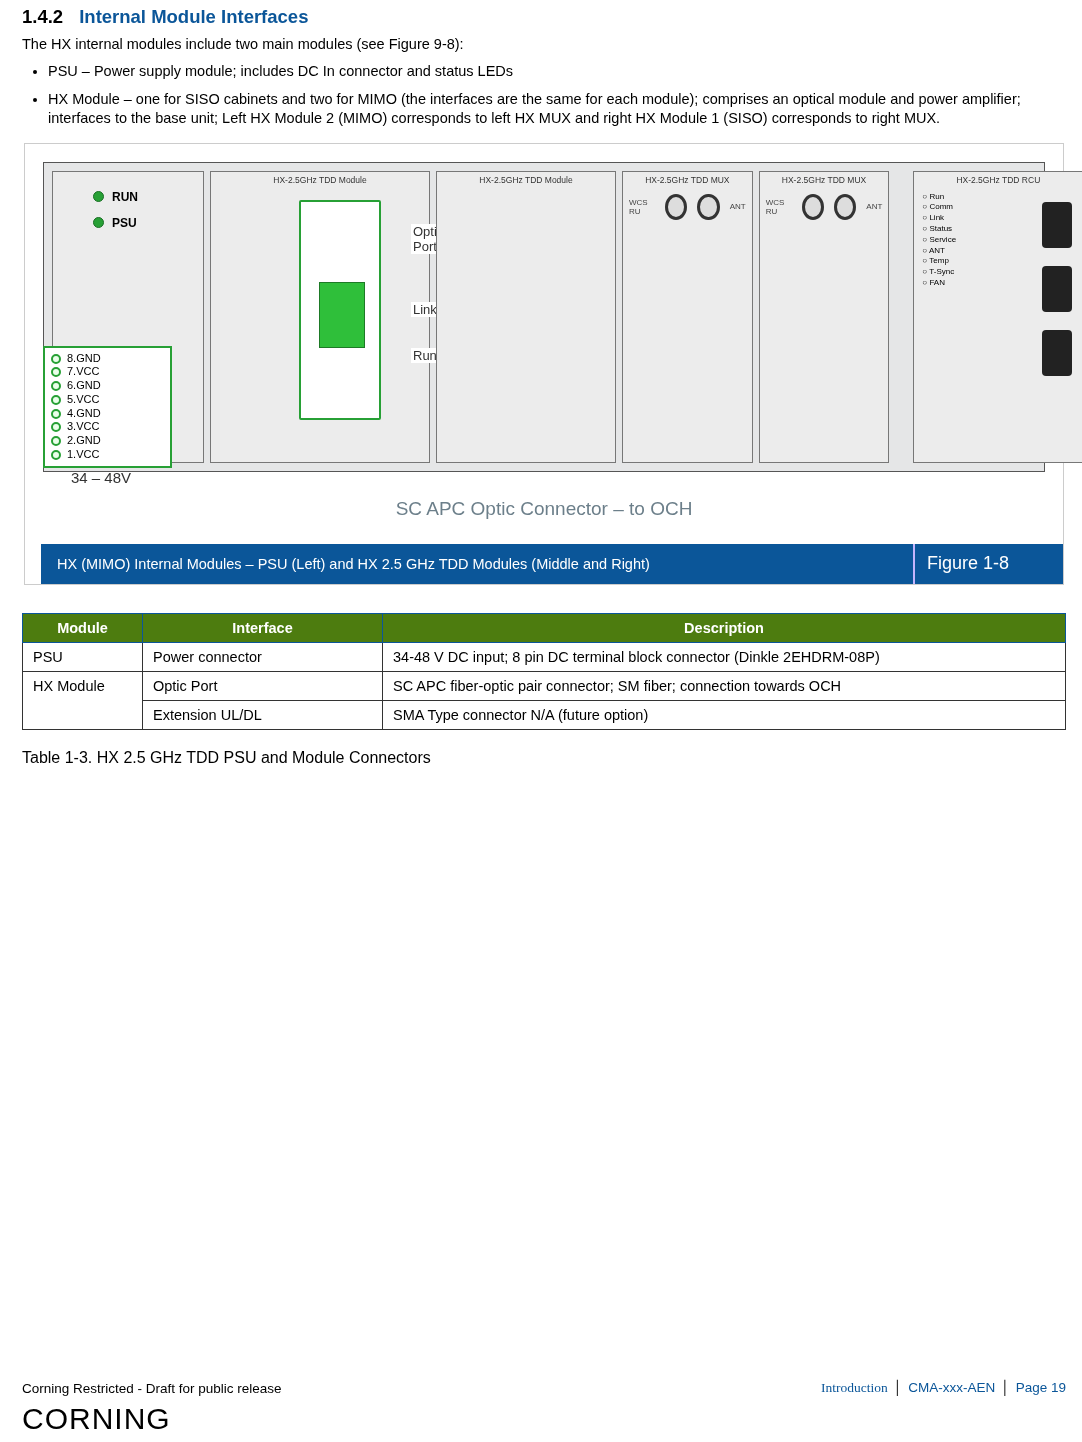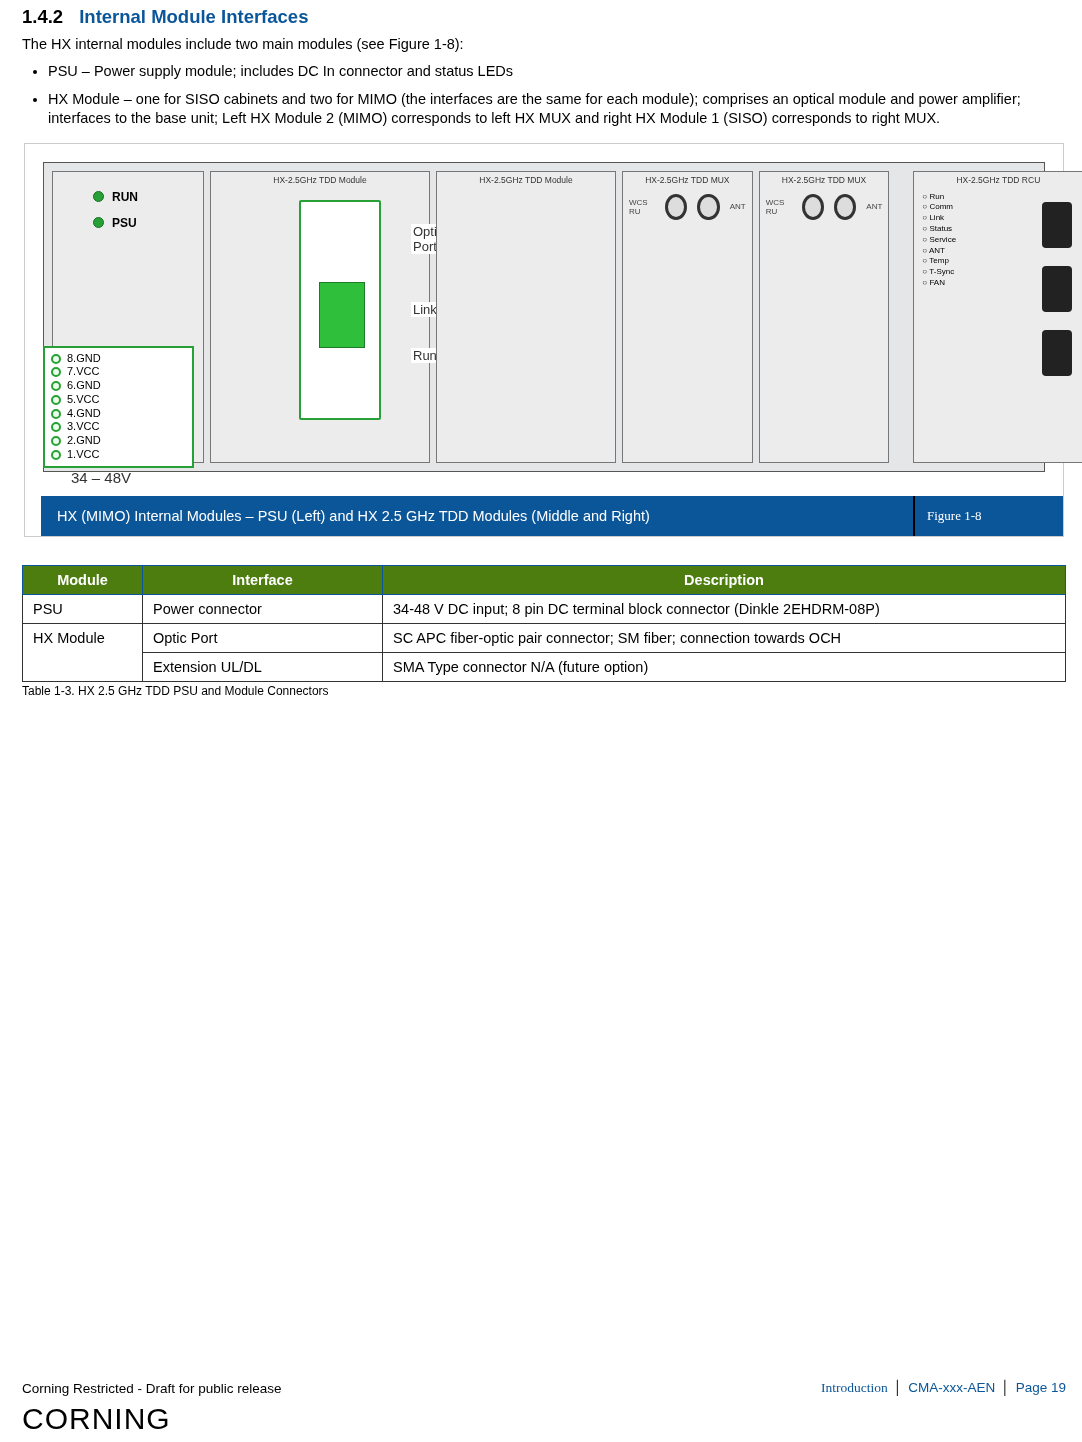--- a/index.html
+++ b/index.html
@@ -50,21 +50,21 @@
   .tdd  { flex: 0 0 80px; }
   .rcu  { flex: 0 0 170px; margin-left: 18px; }
 
   .psu .led-row { display: flex; align-items: center; gap: 8px; margin-top: 18px; margin-left: 40px; }
   .led { width: 11px; height: 11px; border-radius: 50%; background: #27a035; border: 1px solid #1a6f25; }
   .led-label { font-weight: bold; font-size: 12px; }
 
   .pinblock {
     position: absolute; left: -10px; bottom: -6px;
     border: 2px solid #27a035; background: #fff;
-    width: 151px; padding: 4px 6px;
+    width: 129px; padding: 4px 6px;
     font-size: 11px; line-height: 1.25;
   }
   .pin-row { display: flex; align-items: center; gap: 6px; }
   .pin-dot { width: 10px; height: 10px; border-radius: 50%; border: 2px solid #27a035; background: #eaffea; }
   .vrange { position: absolute; bottom: -24px; left: 18px; font-size: 15px; color: #333; }
 
   .opt-port {
     position: absolute; left: 88px; top: 28px;
     width: 82px; height: 220px;
     border: 2px solid #27a035; background: #fff;
@@ -95,33 +95,33 @@
   .dsub { width: 30px; height: 46px; background: #222; border-radius: 4px; }
 
   .sc-callout {
     margin-top: 26px; text-align: center; color: #6c7f8a; font-size: 19px;
   }
   .cap-bar { display: flex; padding-left: 16px; }
   .cap-left {
     flex: 1; background: #0b5699; color: #fff; padding: 12px 16px; font-size: 14.5px;
   }
   .cap-right {
-    flex: 0 0 150px; background: #0b5699; color: #fff; border-left: 2px solid #000000;
-    display: flex; align-items: center; padding: 0 12px; font-size: 13px; font-family: Liberation Serif, serif;
+    flex: 0 0 150px; background: #0b5699; color: #fff; border-left: 2px solid #c4b5fd;
+    display: flex; align-items: center; padding: 0 12px; font-size: 18px;
   }
 
   
   table.iface { width: 100%; border-collapse: collapse; margin-top: 28px; }
   table.iface th {
     background: #4d7c0f; color: #fff; font-weight: bold; padding: 6px 10px;
     border: 1px solid #0b5699; font-size: 14.5px;
   }
   table.iface td { border: 1px solid #333; padding: 6px 10px; vertical-align: top; font-size: 14.5px; }
   .no-bottom td { border-bottom: none; }
-  .tcaption { margin-top: 2px; font-size: 12px; }
+  .tcaption { margin-top: 19px; font-size: 16px; }
 
   
   .footer {
     position: absolute; bottom: 46px; left: 22px; right: 16px;
     display: flex; justify-content: space-between; align-items: flex-end;
     font-size: 13.5px;
   }
   .foot-right span.sep { margin: 0 6px; color: #000; }
   .foot-intro { color: #0b5699; font-family: Georgia, 'Times New Roman', serif; }
   .foot-doc { color: #0b5699; }
@@ -133,21 +133,21 @@
   }
 </style>
 </head>
 <body>
 
 <div class="heading-row">
   <span class="section-num">1.4.2</span>
   <span class="section-title">Internal Module Interfaces</span>
 </div>
 
-<p class="intro">The HX internal modules include two main modules (see Figure 1-8):</p>
+<p class="intro">The HX internal modules include two main modules (see Figure 9-8):</p>
 
 <ul class="main-list">
   <li>PSU – Power supply module; includes DC In connector and status LEDs</li>
   <li>HX Module – one for SISO cabinets and two for MIMO (the interfaces are the same for each module); comprises an optical module and power amplifier; interfaces to the base unit; Left HX Module 2 (MIMO) corresponds to left HX MUX and right HX Module 1 (SISO) corresponds to right MUX.</li>
 </ul>
 
 <div class="figure-wrap">
   <div class="figure-image">
     <div class="hw-panel">
 
@@ -241,20 +241,21 @@
           <div>T-Sync</div>
           <div>FAN</div>
         </div>
         <div class="connectors">
           <div class="dsub"></div>
           <div class="dsub"></div>
           <div class="dsub"></div>
         </div>
       </div>
     </div>
+    <div class="sc-callout">SC APC Optic Connector – to OCH</div>
   </div>
   <div class="cap-bar">
     <div class="cap-left">HX (MIMO) Internal Modules – PSU (Left) and HX 2.5 GHz TDD Modules (Middle and Right)</div>
     <div class="cap-right">Figure ‎1-8</div>
   </div>
 </div>
 
 <table class="iface">
   <thead>
     <tr>

